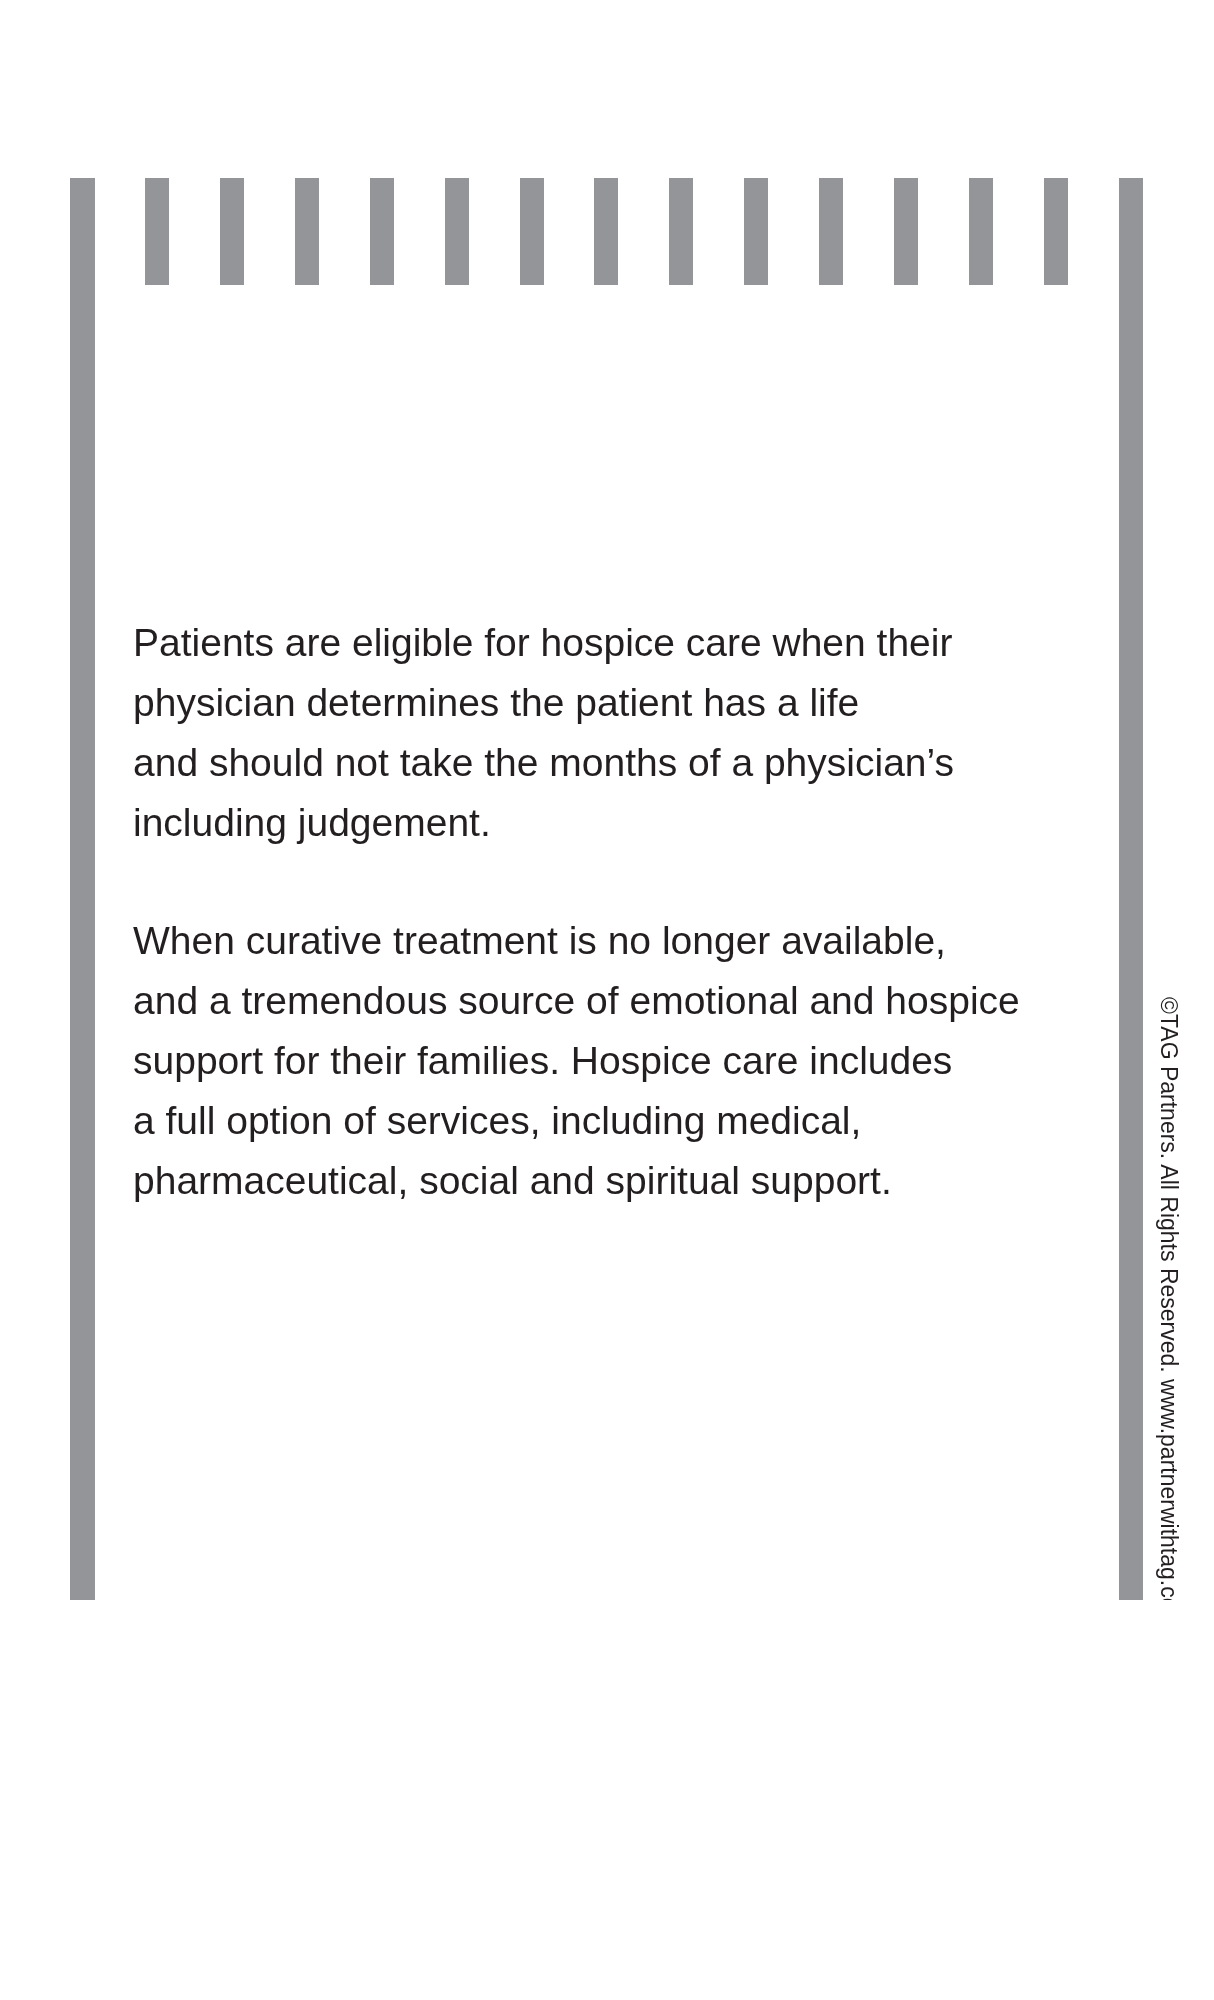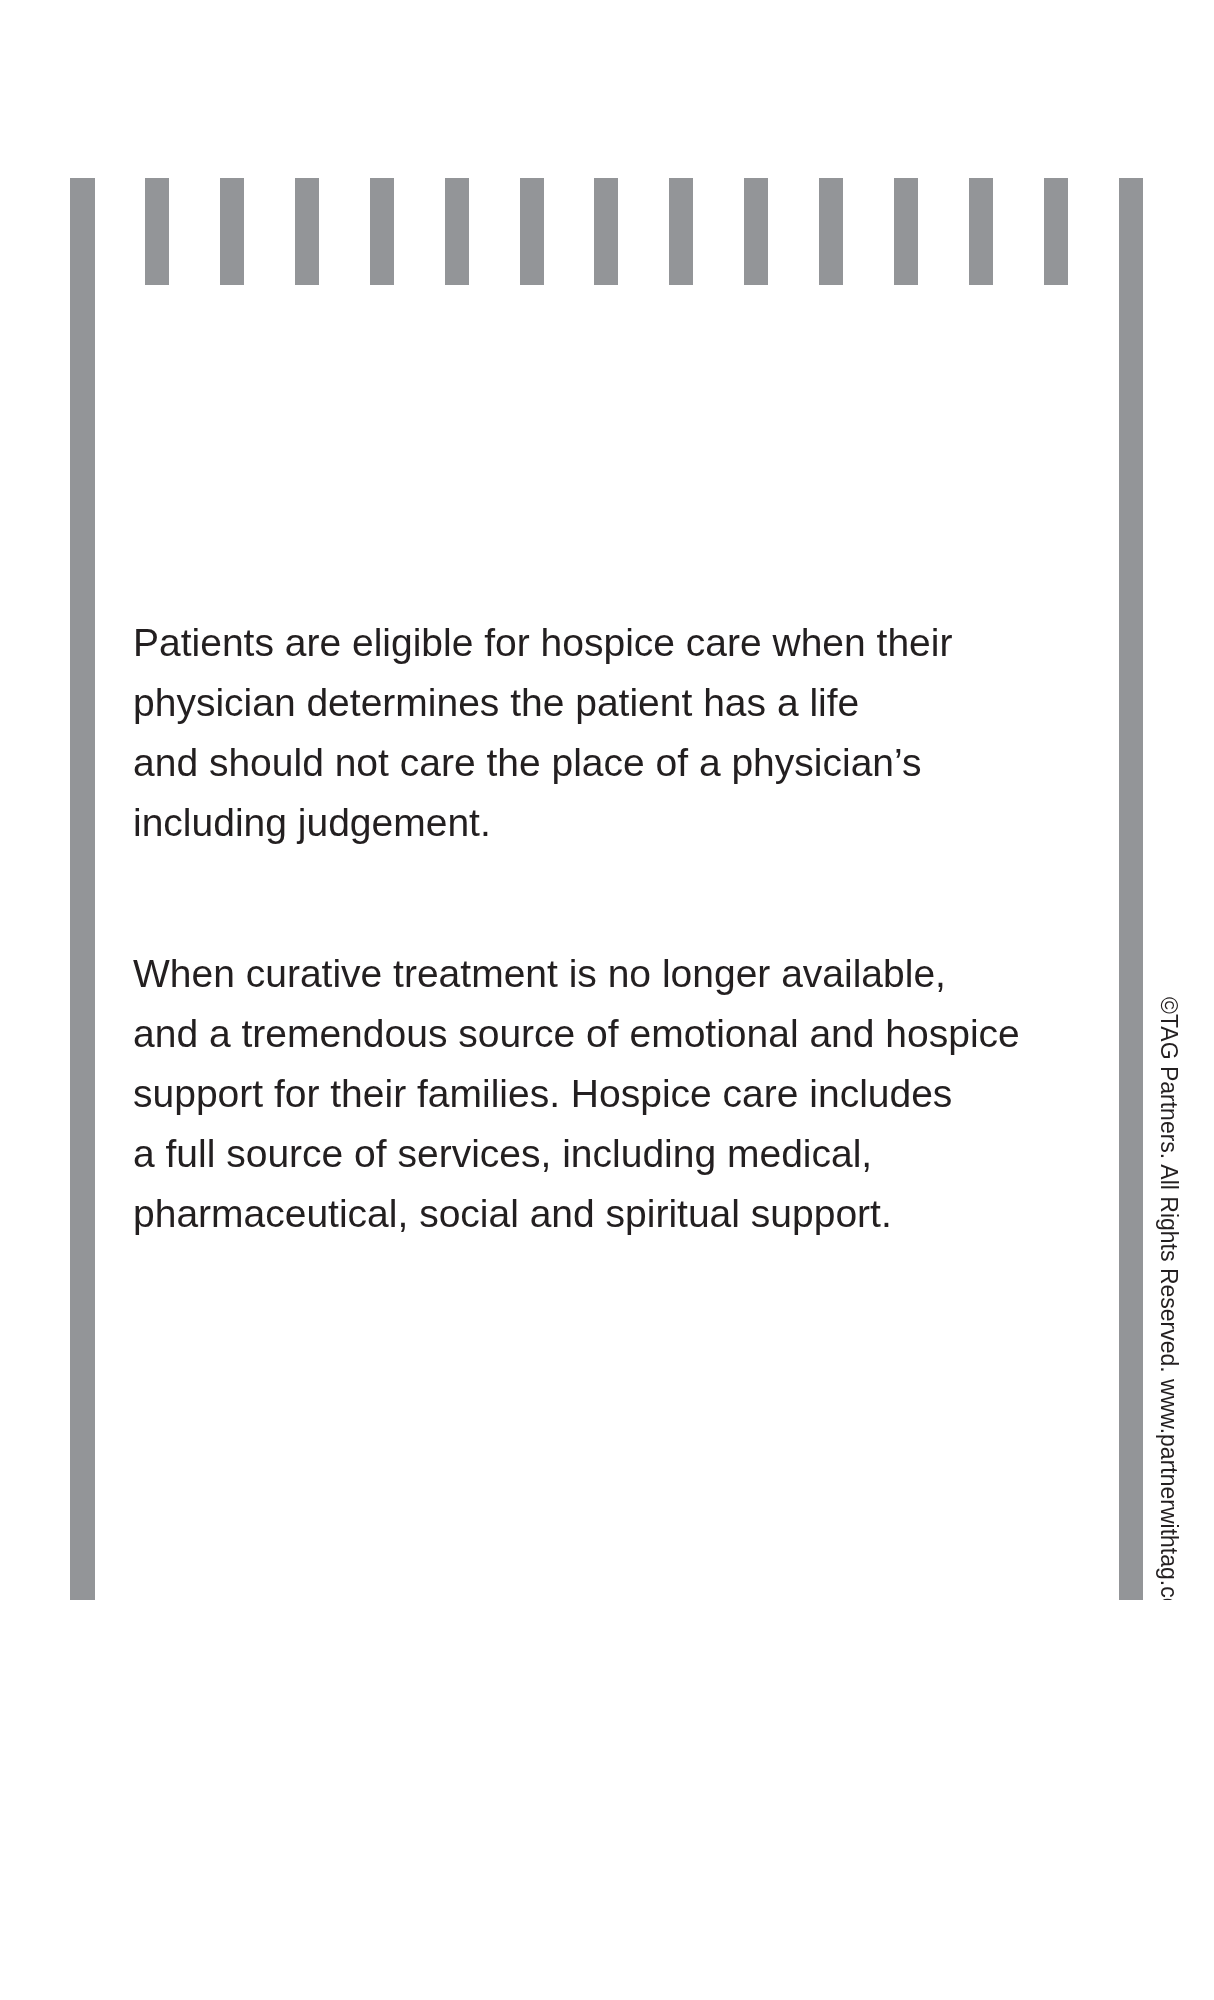--- a/index.html
+++ b/index.html
@@ -50,21 +50,21 @@
   }
   
   .body-text {
     position: absolute;
     left: 133px; top: 613px;
     color: var(--text-color);
     font-size: 39px;
     line-height: 60px;
     letter-spacing: 0px;
   }
-  .paragraph + .paragraph { margin-top: 91px; }
+  .paragraph + .paragraph { margin-top: 58px; }
   .text-line { white-space: nowrap; }
   
   .side-vertical-text {
     position: absolute;
     left: 1180px; top: 997px;
     transform: rotate(90deg);
     transform-origin: 0 0;
     white-space: nowrap;
     color: var(--text-color);
     font-size: 23px;
@@ -96,28 +96,28 @@
     </div>
 
   <div class="frame-left"></div>
   <div class="frame-right"></div>
   <div class="frame-bottom"></div>
 
   <div class="body-text">
     <div class="paragraph">
         <div class="text-line">Patients are eligible for hospice care when their</div>
         <div class="text-line">physician determines the patient has a life</div>
-        <div class="text-line">and should not care the place of a physician’s</div>
+        <div class="text-line">and should not take the months of a physician’s</div>
         <div class="text-line">including judgement.</div>
       </div>
     <div class="paragraph">
         <div class="text-line">When curative treatment is no longer available,</div>
         <div class="text-line">and a tremendous source of emotional and hospice</div>
         <div class="text-line">support for their families. Hospice care includes</div>
-        <div class="text-line">a full source of services, including medical,</div>
+        <div class="text-line">a full option of services, including medical,</div>
         <div class="text-line">pharmaceutical, social and spiritual support.</div>
       </div>
   </div>
 
   <div class="side-vertical-text">
     <span class="copyright">©TAG Partners. All Rights Reserved. www.partnerwithtag.com</span><span class="doc-id">0902146-1216</span>
   </div>
 
 </div>
 

